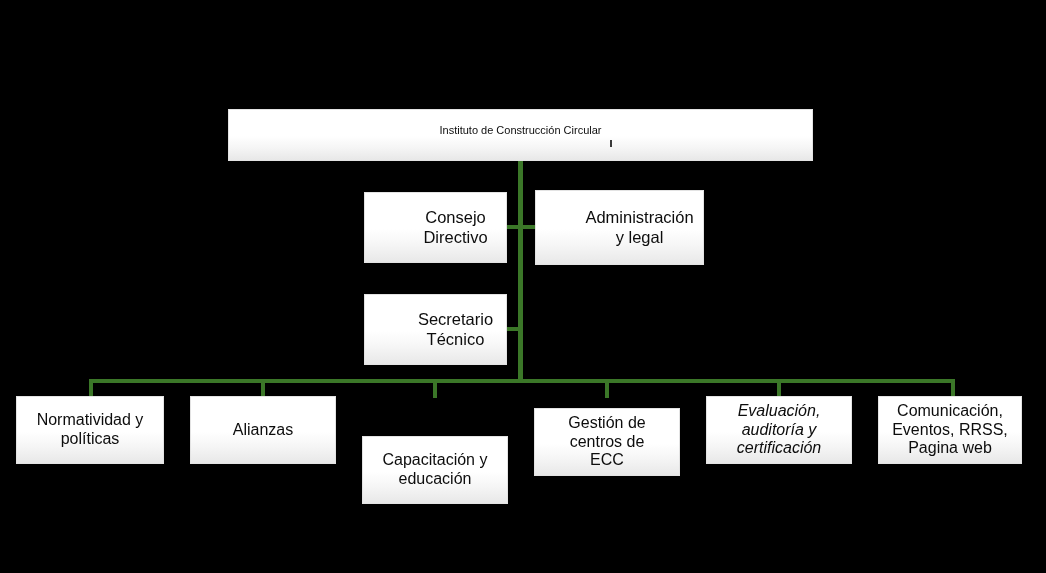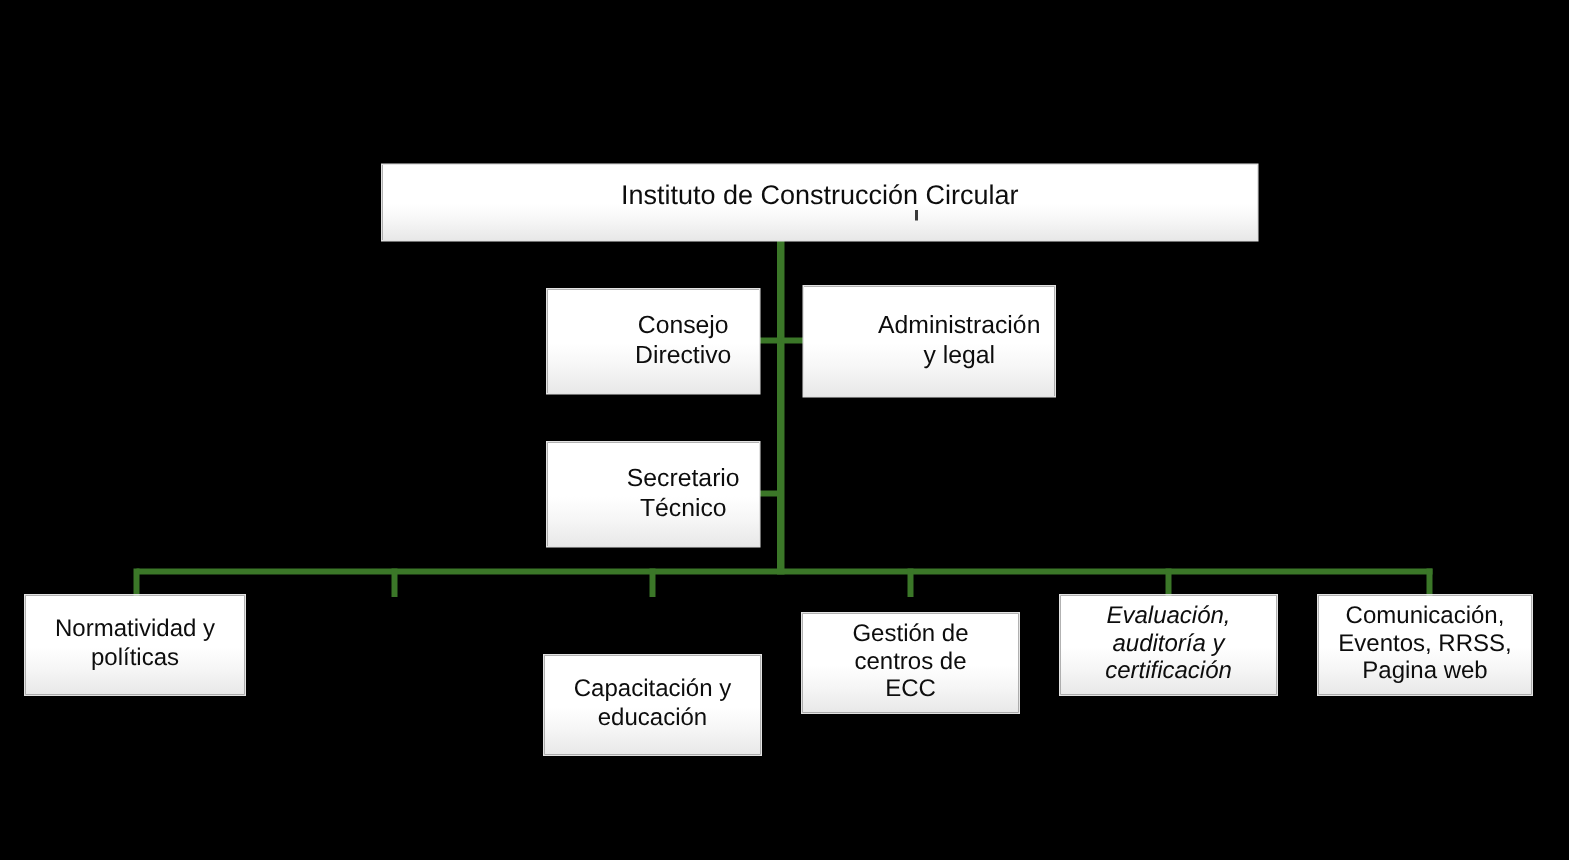--- a/index.html
+++ b/index.html
@@ -35,21 +35,21 @@
     z-index: 5;
   }
   .node .label {
     display: block;
     width: 100%;
     padding: 0 4px;
     box-sizing: border-box;
     white-space: pre-line;
   }
   
-  #node-root { font-size: 18px; margin-left: 26px; }
+  #node-root { font-size: 11px; }
   #node-root .label { transform: translateY(-5px); }
   
   .node-mid   { font-size: 16.5px; padding-left: 40px; }
   .node-leaf  { font-size: 16px; }
   
   .artifact {
     position: absolute;
     width: 2px;
     height: 7px;
     background: #3a3a3a;
@@ -96,20 +96,23 @@
   <div class="node node-mid" style="left:364px; top:294px; width:143px; height:71px;">
     <span class="label">Secretario
 Técnico</span>
   </div>
 
   <div class="node node-leaf" style="left:16px; top:396px; width:148px; height:68px;">
     <span class="label">Normatividad y
 políticas</span>
   </div>
 
+  <div class="node node-leaf" style="left:190px; top:396px; width:146px; height:68px;">
+    <span class="label">Alianzas</span>
+  </div>
 
   <div class="node node-leaf" style="left:362px; top:396px; width:146px; height:68px;margin-top:40px;">
     <span class="label">Capacitación y
 educación</span>
   </div>
 
   <div class="node node-leaf" style="left:534px; top:408px; width:146px; height:68px;">
     <span class="label">Gestión de
 centros de
 ECC</span>

